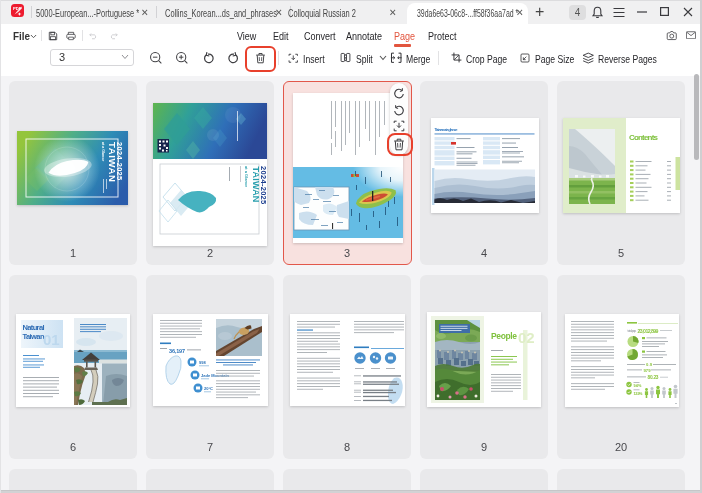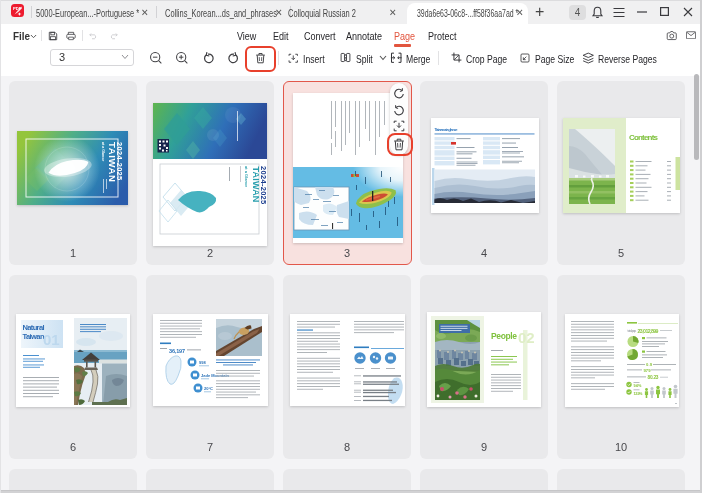--- a/index.html
+++ b/index.html
@@ -196,21 +196,21 @@
 <div class="abs cell" style="left:557px;top:469px;height:21px;border-radius:6px 6px 0 0;"></div>
 <div class="abs pnum" style="left:9px;top:247px;">1</div>
 <div class="abs pnum" style="left:146px;top:247px;">2</div>
 <div class="abs pnum" style="left:283px;top:247px;">3</div>
 <div class="abs pnum" style="left:420px;top:247px;">4</div>
 <div class="abs pnum" style="left:557px;top:247px;">5</div>
 <div class="abs pnum" style="left:9px;top:441px;">6</div>
 <div class="abs pnum" style="left:146px;top:441px;">7</div>
 <div class="abs pnum" style="left:283px;top:441px;">8</div>
 <div class="abs pnum" style="left:420px;top:441px;">9</div>
-<div class="abs pnum" style="left:557px;top:441px;">10</div>
+<div class="abs pnum" style="left:557px;top:441px;">20</div>
 
 <svg class="abs thumb" style="left:17px;top:131px;" width="111" height="74" viewBox="0 0 111 74">
 <defs>
 <linearGradient id="g1" x1="0" y1="0.3" x2="1" y2="0.7">
 <stop offset="0" stop-color="#94c53c"></stop>
         <stop offset="0.35" stop-color="#4fae88"></stop>
         <stop offset="0.65" stop-color="#2e8cb6"></stop>
         <stop offset="1" stop-color="#2b5cab"></stop>
 </linearGradient>
 <radialGradient id="glow1" cx="0.5" cy="0.5" r="0.5">

